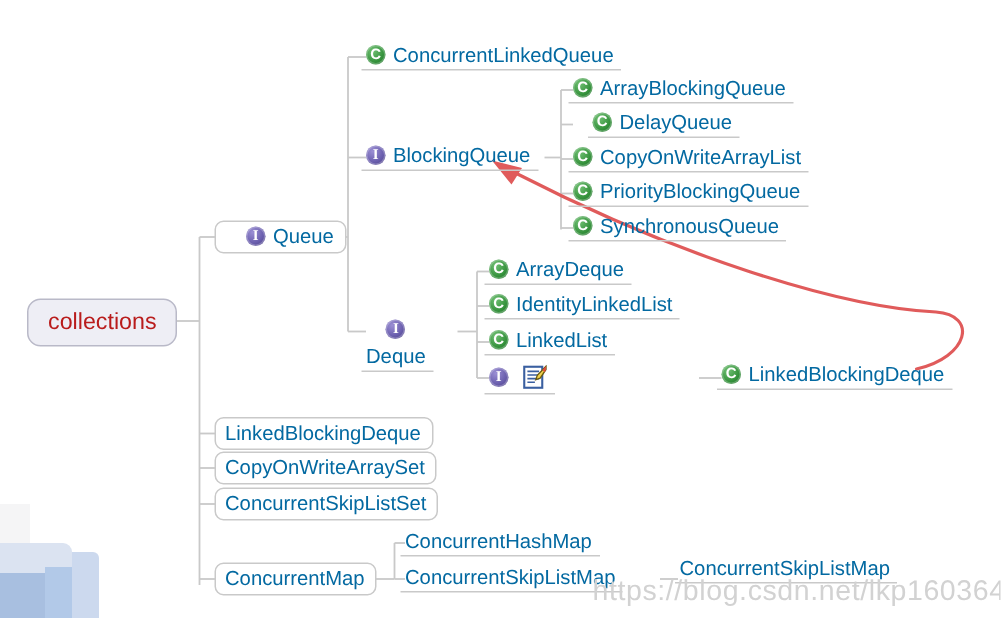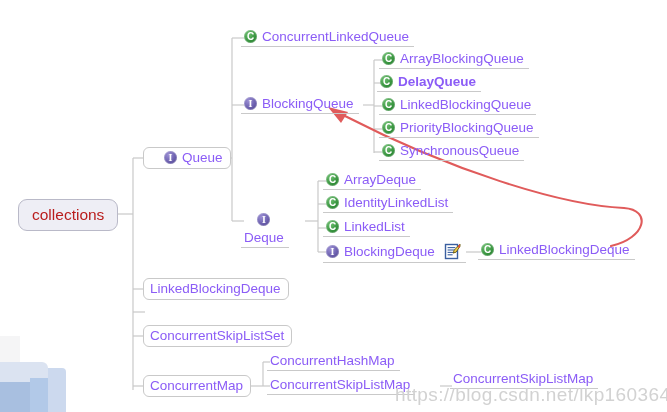--- a/index.html
+++ b/index.html
@@ -14,21 +14,21 @@
   svg.links{position:absolute;left:0;top:0;width:667px;height:412px;pointer-events:none;}
 
   .node{
     position:absolute;
     display:flex;
     align-items:center;
     gap:5px;
     white-space:nowrap;
     box-sizing:border-box;
     font-size:13.5px;
-    color:#8b5cf6;
+    color:#0369a1;
     line-height:1;
     padding:3px 7px 3px 6px;
     border:1px solid transparent;
     border-radius:6px;
     background:transparent;
   }
   .node .label{display:inline-block;}
 
   
   .boxed{
@@ -181,27 +181,27 @@
 
   <div class="node underline" style="left:241px;top:95px;">
     <span class="ico ico-interface"></span>
     <span class="label">BlockingQueue</span>
   </div>
 
   <div class="node underline" style="left:379px;top:50px;">
     <span class="ico ico-class"></span>
     <span class="label">ArrayBlockingQueue</span>
   </div>
-  <div class="node underline" style="left:377px;top:73px;font-weight:bold;">
+  <div class="node underline" style="left:392px;top:73px;">
     <span class="ico ico-class"></span>
     <span class="label">DelayQueue</span>
   </div>
   <div class="node underline" style="left:379px;top:96px;">
     <span class="ico ico-class"></span>
-    <span class="label">LinkedBlockingQueue</span>
+    <span class="label">CopyOnWriteArrayList</span>
   </div>
   <div class="node underline" style="left:379px;top:119px;text-align:right;">
     <span class="ico ico-class"></span>
     <span class="label">PriorityBlockingQueue</span>
   </div>
   <div class="node underline" style="left:379px;top:142px;">
     <span class="ico ico-class"></span>
     <span class="label">SynchronousQueue</span>
   </div>
 
@@ -217,21 +217,20 @@
   <div class="node underline" style="left:323px;top:194px;">
     <span class="ico ico-class"></span>
     <span class="label">IdentityLinkedList</span>
   </div>
   <div class="node underline" style="left:323px;top:218px;">
     <span class="ico ico-class"></span>
     <span class="label">LinkedList</span>
   </div>
   <div class="node underline" style="left:323px;top:241px;">
     <span class="ico ico-interface"></span>
-    <span class="label">BlockingDeque</span>
     <span class="ico-note">
       <svg width="17" height="17" viewBox="0 0 17 17">
         <rect x="1.5" y="1.5" width="12" height="14" fill="#ffffff" stroke="#3a5fa0" stroke-width="1.4"></rect>
         <g stroke="#3a5fa0" stroke-width="1.1">
           <line x1="3.6" y1="4.6" x2="11.4" y2="4.6"></line>
           <line x1="3.6" y1="7.0" x2="11.4" y2="7.0"></line>
           <line x1="3.6" y1="9.4" x2="11.4" y2="9.4"></line>
           <line x1="3.6" y1="11.8" x2="8.6" y2="11.8"></line>
         </g>
         <path d="M16 1.2 L10.2 7.2 L9.2 10.1 L12.1 9.1 L16 3.3 Z" fill="#f2d24b" stroke="#6b5a10" stroke-width="0.9"></path>
@@ -241,20 +240,23 @@
   </div>
 
   <div class="node underline" style="left:478px;top:241px;">
     <span class="ico ico-class"></span>
     <span class="label">LinkedBlockingDeque</span>
   </div>
 
   <div class="node boxed" style="left:143px;top:278px;">
     <span class="label">LinkedBlockingDeque</span>
   </div>
+  <div class="node boxed" style="left:143px;top:301px;">
+    <span class="label">CopyOnWriteArraySet</span>
+  </div>
   <div class="node boxed" style="left:143px;top:325px;">
     <span class="label">ConcurrentSkipListSet</span>
   </div>
   <div class="node boxed" style="left:143px;top:375px;">
     <span class="label">ConcurrentMap</span>
   </div>
 
   <div class="node underline" style="left:267px;top:352px;">
     <span class="label">ConcurrentHashMap</span>
   </div>

